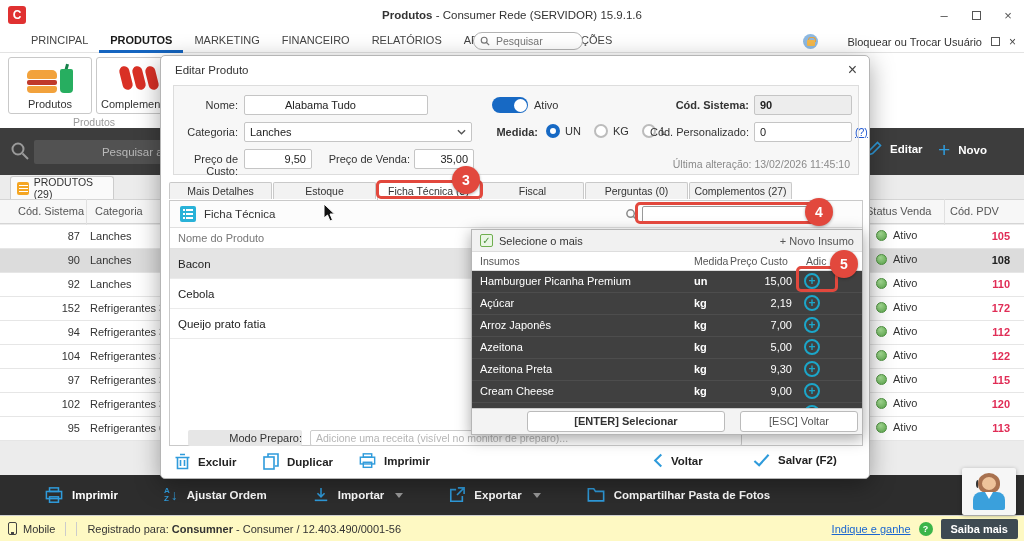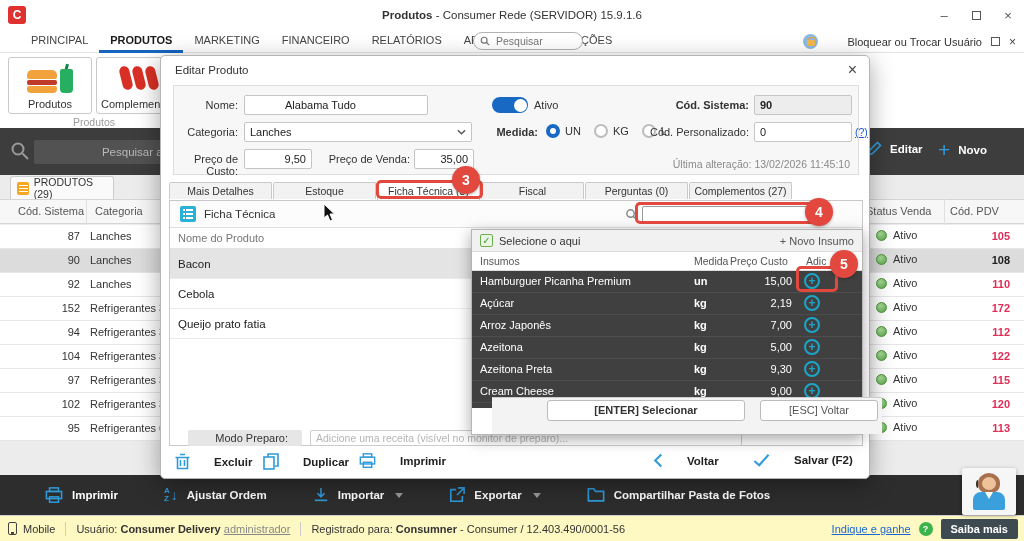--- a/index.html
+++ b/index.html
@@ -119,45 +119,45 @@
   .fh-head{position:absolute;left:0;top:0;width:100%;height:27px;background:#fcfcfc;border-bottom:1px solid #e0e0e0;}
   .ic-list{position:absolute;left:10px;top:5px;width:16px;height:16px;background:#29b2d8;border-radius:2px;}
   .ic-list::before{content:'';position:absolute;left:6px;top:3px;width:7px;height:1.5px;background:#fff;box-shadow:0 4px 0 #fff,0 8px 0 #fff;}
   .ic-list::after{content:'';position:absolute;left:3px;top:3px;width:1.5px;height:1.5px;background:#fff;box-shadow:0 4px 0 #fff,0 8px 0 #fff;}
   .fh-title{position:absolute;left:34px;top:7px;font-size:11.5px;color:#333;}
   .fh-mag{position:absolute;left:455px;top:7px;}
   .fh-search{position:absolute;left:472px;top:5px;width:172px;height:17px;border:1px solid #999;border-radius:2px;background:#fff;outline:none;font-size:11px;padding:0 4px;}
   .list-head{position:absolute;left:0;top:27px;width:100%;height:21px;line-height:21px;padding-left:8px;color:#777;border-bottom:1px solid #e3e3e3;font-size:11px;background:#fff;}
   .fitem{position:absolute;left:0;width:100%;height:30px;line-height:30px;padding-left:8px;font-size:11.5px;color:#222;border-bottom:1px solid #ebebeb;background:#fff;}
   .fitem.sel{background:#e4e4e4;}
-  .modo-label{position:absolute;left:18px;top:229px;width:114px;height:16px;line-height:16px;background:#e6e6e6;border-radius:2px;text-align:right;padding-right:14px;font-size:11px;color:#333;}
+  .modo-label{position:absolute;left:18px;top:229px;width:114px;height:16px;line-height:16px;background:#e6e6e6;border-radius:2px;text-align:right;padding-right:0;font-size:11px;color:#333;}
   .modo-input{position:absolute;left:140px;top:229px;width:432px;height:16px;border:1px solid #ccc;border-radius:2px;font-size:10.5px;padding:0 5px;color:#555;outline:none;}
   .modo-input::placeholder{color:#b5b5b5;}
 
   
   .dropdown{position:absolute;left:310px;top:173px;width:392px;height:206px;background:#fff;border:1px solid #b5b5b5;box-shadow:0 4px 14px rgba(0,0,0,.35);z-index:5;}
   .dd-head{position:absolute;left:0;top:0;width:100%;height:22px;background:#f1f1f1;border-bottom:1px solid #ddd;display:flex;align-items:center;padding:0 8px;gap:6px;font-size:11px;color:#333;}
   .dd-head .spacer{flex:1;}
   .ic-check{width:13px;height:13px;border:1px solid #6fae4e;background:#eaf6e4;border-radius:2px;color:#4e9340;font-size:10px;line-height:12px;text-align:center;font-weight:bold;}
   .dd-new{color:#555;font-size:11px;}
   .dd-cols{position:absolute;left:0;top:22px;width:100%;height:19px;background:#fff;border-bottom:1px solid #ddd;font-size:10.5px;color:#555;}
   .dd-cols span{position:absolute;top:3px;}
   .dd-body{position:absolute;left:0;top:41px;width:100%;height:137px;background:#404040;overflow:hidden;}
   .ddrow{position:relative;width:100%;height:22px;border-bottom:1px solid #4d4d4d;color:#fff;}
   .dd-name{position:absolute;left:8px;top:4px;font-size:11px;white-space:nowrap;}
   .dd-med{position:absolute;left:222px;top:4px;font-size:11px;font-weight:bold;}
   .dd-preco{position:absolute;left:246px;top:4px;width:74px;text-align:right;font-size:11px;}
   .plusc{position:absolute;left:332px;top:2px;width:16px;height:16px;border:2px solid #1ba6c9;border-radius:50%;color:#1ba6c9;font-size:12px;font-weight:bold;line-height:12px;text-align:center;}
-  .dd-foot{position:absolute;left:0;bottom:0;width:100%;height:37px;background:#f3f3f3;border-top:1px solid #ccc;margin-left:20px;}
+  .dd-foot{position:absolute;left:0;bottom:0;width:100%;height:26px;background:#f3f3f3;border-top:1px solid #ccc;}
   .dd-btn{position:absolute;top:2px;height:21px;line-height:19px;text-align:center;background:#fff;border:1px solid #bbb;border-radius:3px;font-size:11px;color:#333;}
   .dd-btn.enter{left:55px;width:198px;font-weight:bold;}
   .dd-btn.esc{left:268px;width:118px;color:#555;}
 
   
-  .dlg-foot-btn{position:absolute;top:397px;display:flex;align-items:center;gap:24px;font-size:11.5px;font-weight:bold;color:#222;}
+  .dlg-foot-btn{position:absolute;top:397px;display:flex;align-items:center;gap:8px;font-size:11.5px;font-weight:bold;color:#222;}
 
   
   .ann-box{position:absolute;border:3px solid #e2483d;border-radius:5px;z-index:30;}
   .ann-circle{position:absolute;width:28px;height:28px;border-radius:50%;background:#e2483d;color:#fff;font-weight:bold;font-size:14px;text-align:center;line-height:28px;z-index:31;box-shadow:0 1px 3px rgba(0,0,0,.3);}
 
   
   .avatar-card{position:absolute;left:962px;top:468px;width:54px;height:47px;background:#f6f6f6;border-radius:2px;z-index:15;box-shadow:0 1px 4px rgba(0,0,0,.3);}
   .av-hair{position:absolute;left:16px;top:5px;width:22px;height:20px;background:#a8714f;border-radius:50% 50% 40% 40%;}
   .av-face{position:absolute;left:20px;top:9px;width:14px;height:13px;background:#eec39a;border-radius:50%;}
   .av-body{position:absolute;left:11px;top:24px;width:32px;height:18px;background:#3aa0dc;border-radius:8px 8px 2px 2px;}
@@ -391,21 +391,20 @@
     </div>
   </div>
 
   <div class="statusbar">
     <div class="sb-left">
       <span style="display:flex;align-items:center;gap:6px;">
           <i class="ic-phone"></i>
           <span>Mobile</span>
         </span>
       <i class="sb-sep"></i>
-      <span><span>Usuário:</span> <b>Consumer Delivery</b> <span style="color:#888;text-decoration:underline;">administrador</span></span>
       <i class="sb-sep"></i>
       <span><span>Registrado para:</span> <b>Consumner</b><span> - Consumer / 12.403.490/0001-56</span></span>
     </div>
     <div class="sb-right">
       <span class="sb-link">Indique e ganhe</span>
       <span class="qmark">?</span>
       <span class="saiba">Saiba mais</span>
     </div>
   </div>
 
@@ -471,21 +470,21 @@
       <div class="fitem sel" style="top:48px;">Bacon</div>
       <div class="fitem" style="top:78px;">Cebola</div>
       <div class="fitem" style="top:108px;">Queijo prato fatia</div>
       <span class="modo-label">Modo Preparo:</span>
       <input class="modo-input" placeholder="Adicione uma receita (visível no monitor de preparo)..." style="">
     </div>
 
     <div class="dropdown">
       <div class="dd-head">
         <span class="ic-check">✓</span>
-        <span>Selecione o aqui</span>
+        <span>Selecione o mais</span>
         <span class="spacer"></span>
         <span class="dd-new">+ Novo Insumo</span>
       </div>
       <div class="dd-cols">
         <span style="left:8px;">Insumos</span>
         <span style="left:222px;">Medida</span>
         <span style="left:258px;">Preço Custo</span>
         <span style="left:334px;">Adic</span>
       </div>
       <div class="dd-body">

